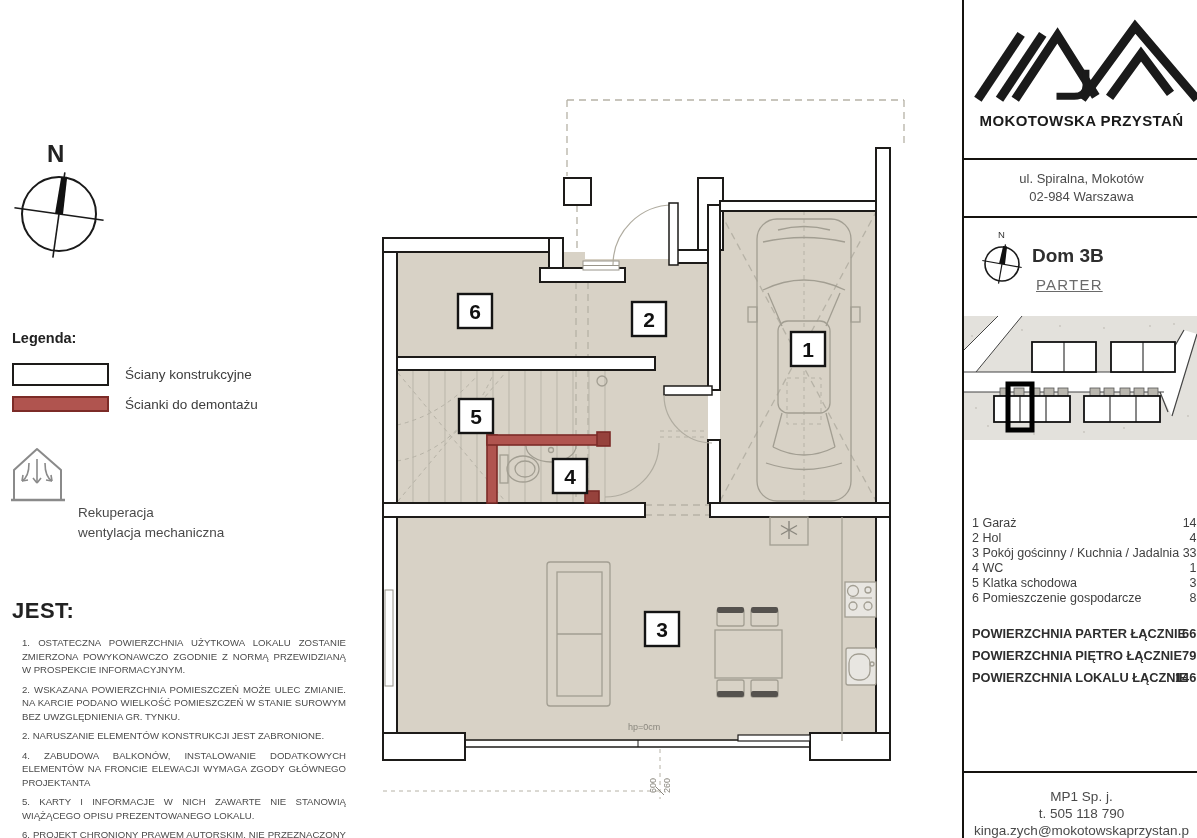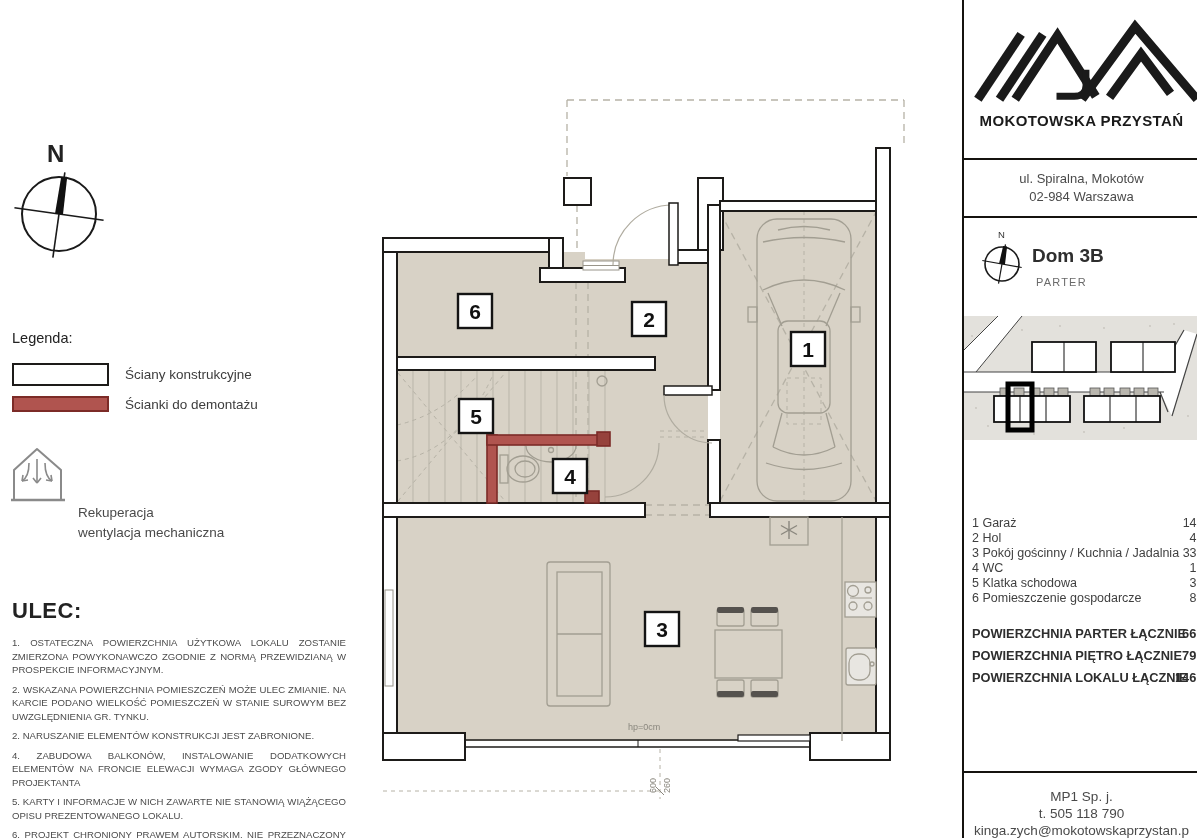--- a/index.html
+++ b/index.html
@@ -1,37 +1,37 @@
 <!DOCTYPE html>
 <html><head>
 <meta charset="utf-8">
 <style>
   html,body{margin:0;padding:0;background:#fff;}
   .page{position:relative;width:1197px;height:838px;background:#fff;overflow:hidden;
         font-family:"Liberation Sans",sans-serif;color:#333;}
   .abs{position:absolute;}
   
   .north-n{font-size:24px;font-weight:bold;color:#222;}
-  .legend-head{font-size:14.5px;font-weight:normal;color:#222;}
+  .legend-head{font-size:14.5px;font-weight:bold;color:#222;}
   .legend-row{display:flex;align-items:center;gap:16px;}
   .sw-wall{width:93px;height:19px;background:#fff;border:2px solid #1d1b19;}
   .sw-red{width:93px;height:12px;background:#b0544f;border:2px solid #7c2b27;}
   .legend-label{font-size:13.5px;color:#3c3c3c;}
   .recup-label{font-size:13.5px;color:#4a4a4a;line-height:20px;margin-top:44px;}
   .uwagi-head{font-size:22px;font-weight:bold;color:#222;letter-spacing:.5px;}
   .notes{width:334px;font-size:9.6px;line-height:13.5px;color:#4b4b4b;text-align:justify;}
-  .notes p{margin:0 0 6px 0;}
+  .notes p{margin:0 0 6px 10px;}
   
   .rp{position:absolute;left:962px;top:0;width:235px;height:838px;border-left:2px solid #15130f;}
   .rp-rule{position:absolute;left:0;width:235px;height:0;border-top:2px solid #15130f;}
   .brand{width:235px;text-align:center;font-size:15px;font-weight:bold;color:#1a1a1a;
          letter-spacing:.4px;white-space:nowrap;}
   .addr{width:235px;text-align:center;font-size:13px;color:#4a4a4a;line-height:18px;}
   .unit-title{font-size:19px;font-weight:bold;color:#2e2e2e;}
-  .unit-floor{font-size:11px;color:#6a6a6a;letter-spacing:1.2px;}
+  .unit-floor{font-size:15px;color:#6a6a6a;letter-spacing:1.2px;text-decoration:underline;}
   .room-row{position:absolute;left:8px;width:227px;height:15.5px;font-size:12.5px;color:#3f3f3f;white-space:nowrap;}
   .room-area{position:absolute;right:-8px;text-align:right;}
   .tot-row{position:absolute;left:8px;width:227px;font-size:12.8px;font-weight:bold;color:#2e2e2e;white-space:nowrap;}
   .tot-val{position:absolute;right:-8px;}
   .contact{width:235px;text-align:center;font-size:13.5px;color:#4a4a4a;line-height:17px;}
   
   .floor{fill:#d8d2c6;}
   .wall{fill:#ffffff;stroke:#1d1b19;stroke-width:2;}
   .red{fill:#b0544f;stroke:#7c2b27;stroke-width:1.6;}
   .redblk{fill:#96423c;stroke:#7c2b27;stroke-width:1.6;}
@@ -80,21 +80,21 @@
     <path d="M27,14 L27,38" stroke="#8a8a8a" stroke-width="1.6"></path>
     <path d="M27,38 l-4,-5 M27,38 l4,-5" stroke="#8a8a8a" stroke-width="1.6" fill="none"></path>
     <path d="M35,18 C35,28 37,33 42,36" fill="none" stroke="#8a8a8a" stroke-width="1.6"></path>
     <path d="M42,36 l-6,-1 M42,36 l-1,-6" stroke="#8a8a8a" stroke-width="1.6" fill="none"></path>
   </svg>
   <div class="abs recup-label" style="left:78px;top:459px;">
     <div>Rekuperacja</div>
     <div>wentylacja mechaniczna</div>
   </div>
 
-  <div class="abs uwagi-head" style="left:12px;top:598px;">ULEC:</div>
+  <div class="abs uwagi-head" style="left:12px;top:598px;">JEST:</div>
   <div class="abs notes" style="left:12px;top:636px;">
     <p>1. OSTATECZNA POWIERZCHNIA UŻYTKOWA LOKALU ZOSTANIE ZMIERZONA POWYKONAWCZO ZGODNIE Z NORMĄ PRZEWIDZIANĄ W PROSPEKCIE INFORMACYJNYM.</p>
     <p>2. WSKAZANA POWIERZCHNIA POMIESZCZEŃ MOŻE ULEC ZMIANIE. NA KARCIE PODANO WIELKOŚĆ POMIESZCZEŃ W STANIE SUROWYM BEZ UWZGLĘDNIENIA GR. TYNKU.</p>
     <p>2. NARUSZANIE ELEMENTÓW KONSTRUKCJI JEST ZABRONIONE.</p>
     <p>4. ZABUDOWA BALKONÓW, INSTALOWANIE DODATKOWYCH ELEMENTÓW NA FRONCIE ELEWACJI WYMAGA ZGODY GŁÓWNEGO PROJEKTANTA</p>
     <p>5. KARTY I INFORMACJE W NICH ZAWARTE NIE STANOWIĄ WIĄŻĄCEGO OPISU PREZENTOWANEGO LOKALU.</p>
     <p>6. PROJEKT CHRONIONY PRAWEM AUTORSKIM, NIE PRZEZNACZONY DO CELÓW WYKONAWCZYCH</p>
   </div>
 
   <svg class="abs" style="left:380px;top:93px;" width="530" height="706" viewBox="0 0 530 706">

